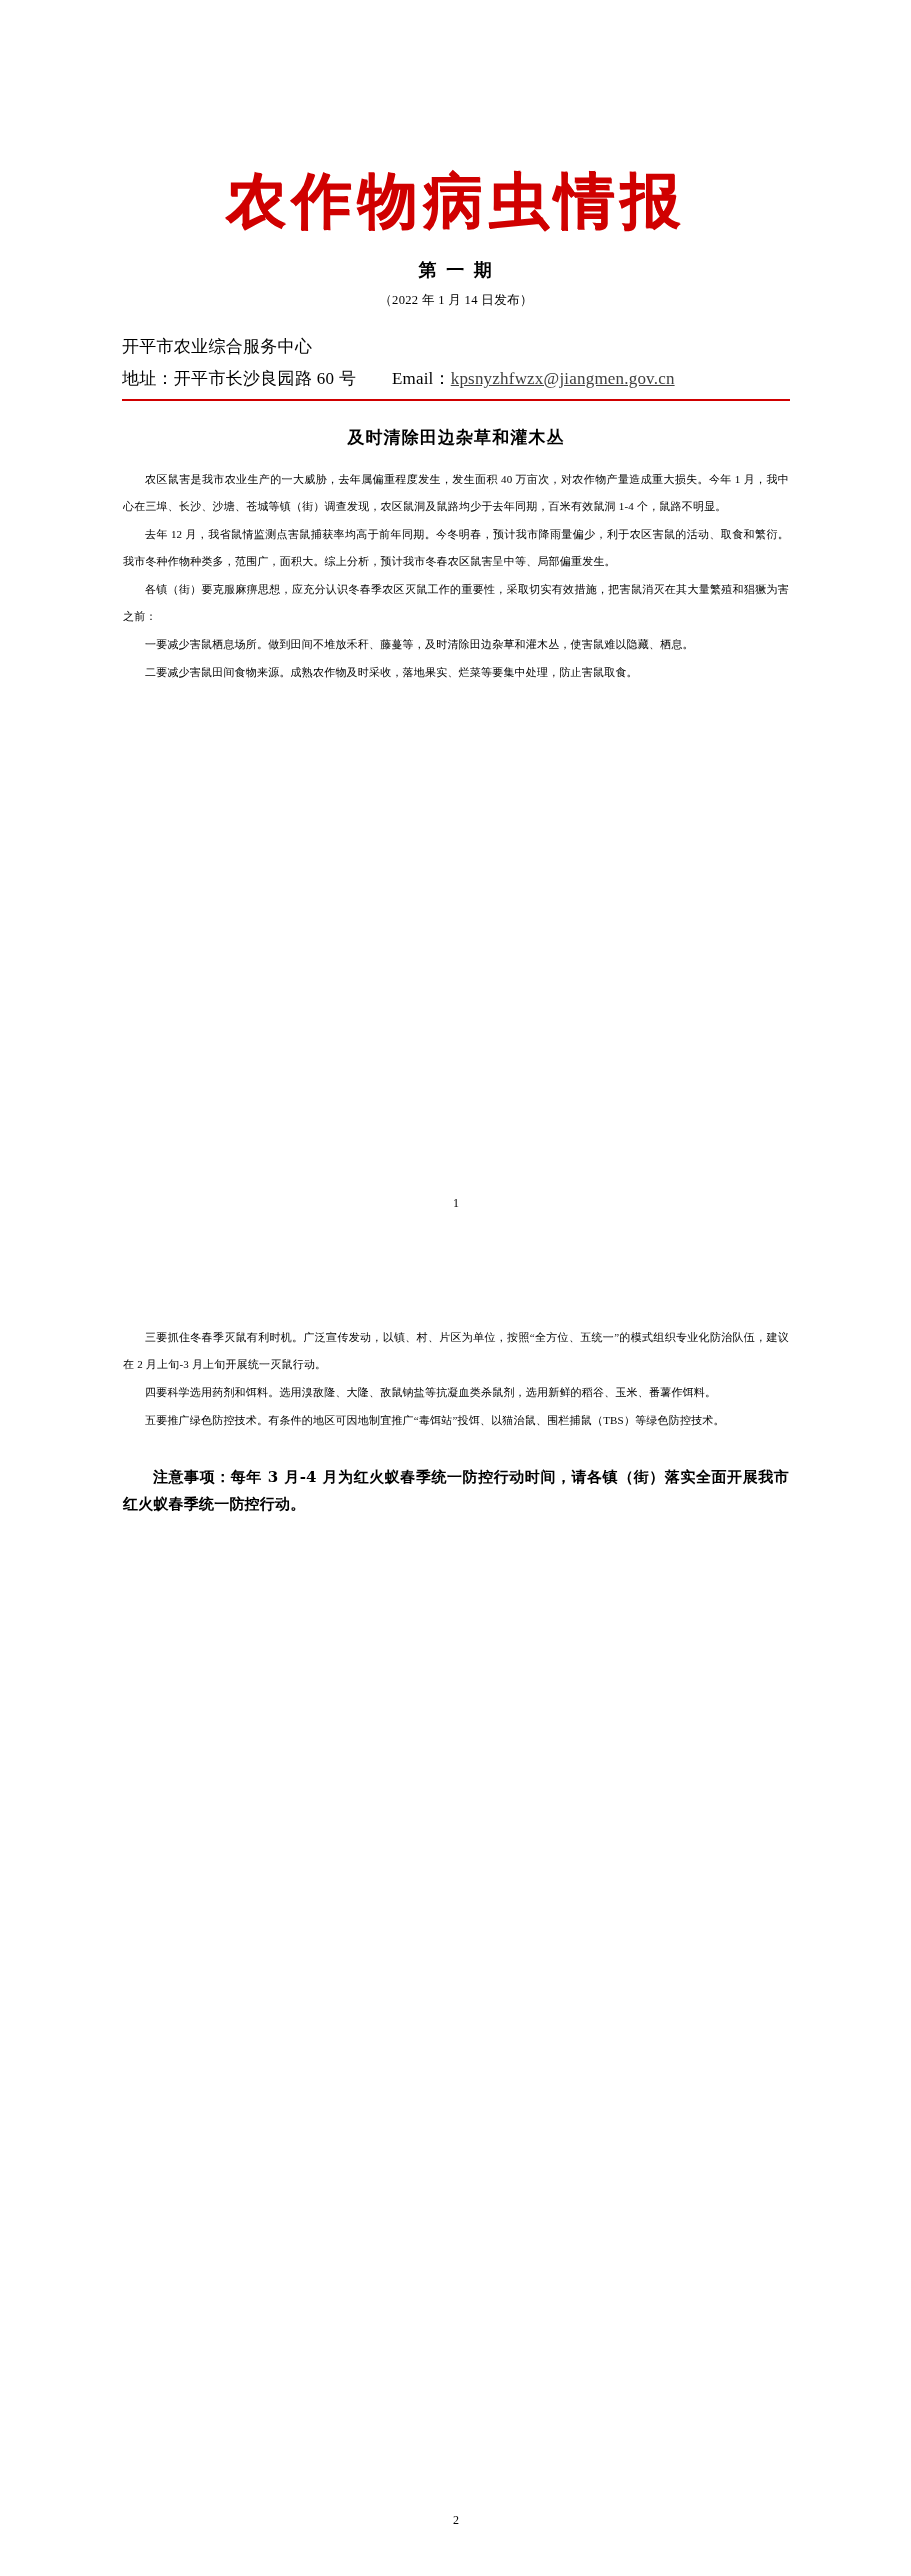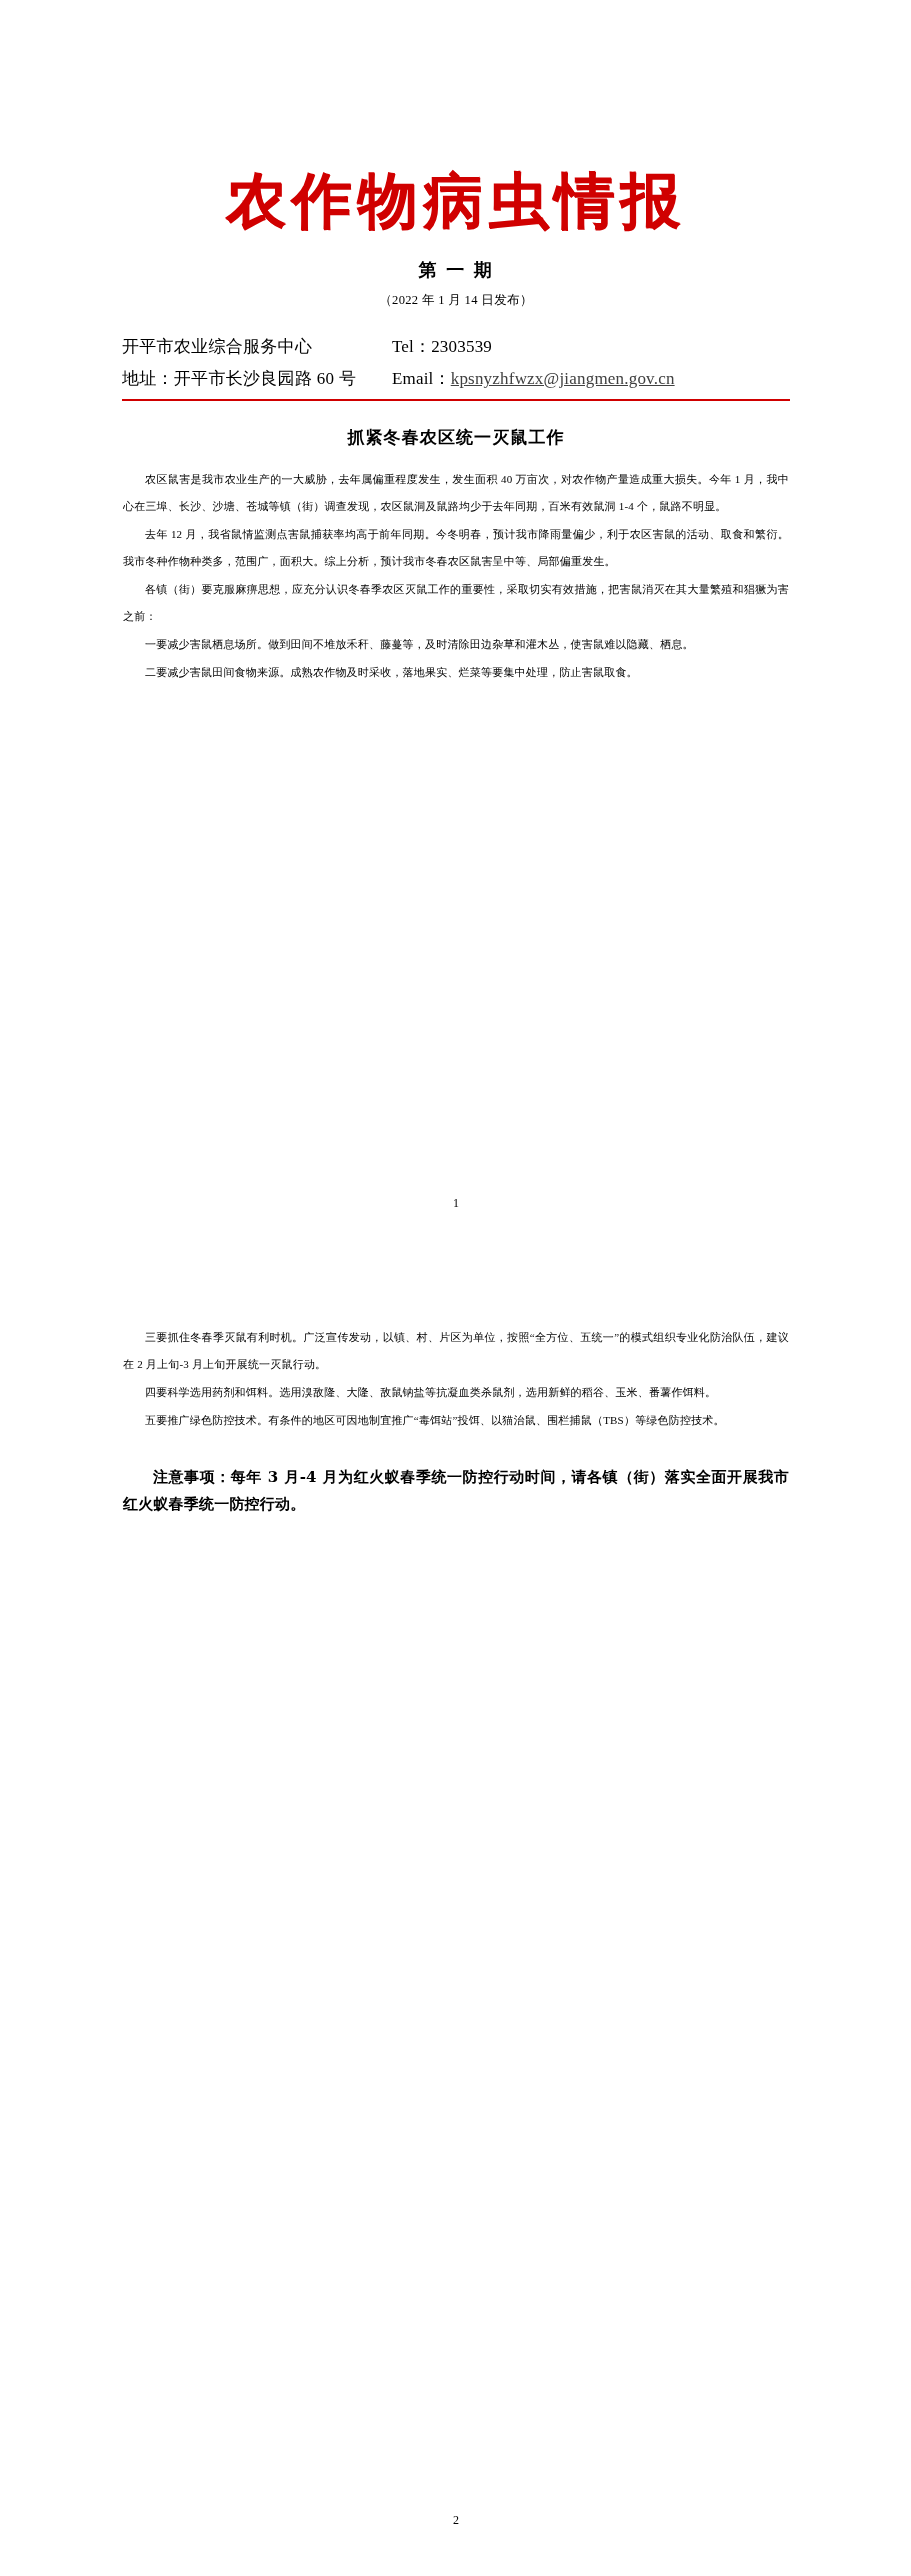--- a/index.html
+++ b/index.html
@@ -144,32 +144,31 @@
 
     <div class="masthead">
       <div class="masthead-title">农作物病虫情报</div>
       <div class="issue">第 一 期</div>
       <div class="issue-date">（2022 年 1 月 14 日发布）</div>
     </div>
 
     <div class="info-block">
       <div class="info-row">
         <div class="info-left">开平市农业综合服务中心</div>
-        <div class="info-right">Tel：2303539</div>
       </div>
       <div class="info-row">
         <div class="info-left">地址：开平市长沙良园路 60 号</div>
         <div class="info-right">
           <span>Email：</span><span class="email-link">kpsnyzhfwzx@jiangmen.gov.cn</span>
         </div>
       </div>
       <hr class="red-rule">
     </div>
 
-    <div class="article-title">抓紧冬春农区统一灭鼠工作</div>
+    <div class="article-title">及时清除田边杂草和灌木丛</div>
 
     <div class="body-text">
       <p class="para">农区鼠害是我市农业生产的一大威胁，去年属偏重程度发生，发生面积 40 万亩次，对农作物产量造成重大损失。今年 1 月，我中心在三埠、长沙、沙塘、苍城等镇（街）调查发现，农区鼠洞及鼠路均少于去年同期，百米有效鼠洞 1-4 个，鼠路不明显。</p>
       <p class="para">去年 12 月，我省鼠情监测点害鼠捕获率均高于前年同期。今冬明春，预计我市降雨量偏少，利于农区害鼠的活动、取食和繁衍。我市冬种作物种类多，范围广，面积大。综上分析，预计我市冬春农区鼠害呈中等、局部偏重发生。</p>
       <p class="para">各镇（街）要克服麻痹思想，应充分认识冬春季农区灭鼠工作的重要性，采取切实有效措施，把害鼠消灭在其大量繁殖和猖獗为害之前：</p>
       <p class="para">一要减少害鼠栖息场所。做到田间不堆放禾秆、藤蔓等，及时清除田边杂草和灌木丛，使害鼠难以隐藏、栖息。</p>
       <p class="para">二要减少害鼠田间食物来源。成熟农作物及时采收，落地果实、烂菜等要集中处理，防止害鼠取食。</p>
     </div>
 
     <div class="page-num" id="page-num-1">1</div>

